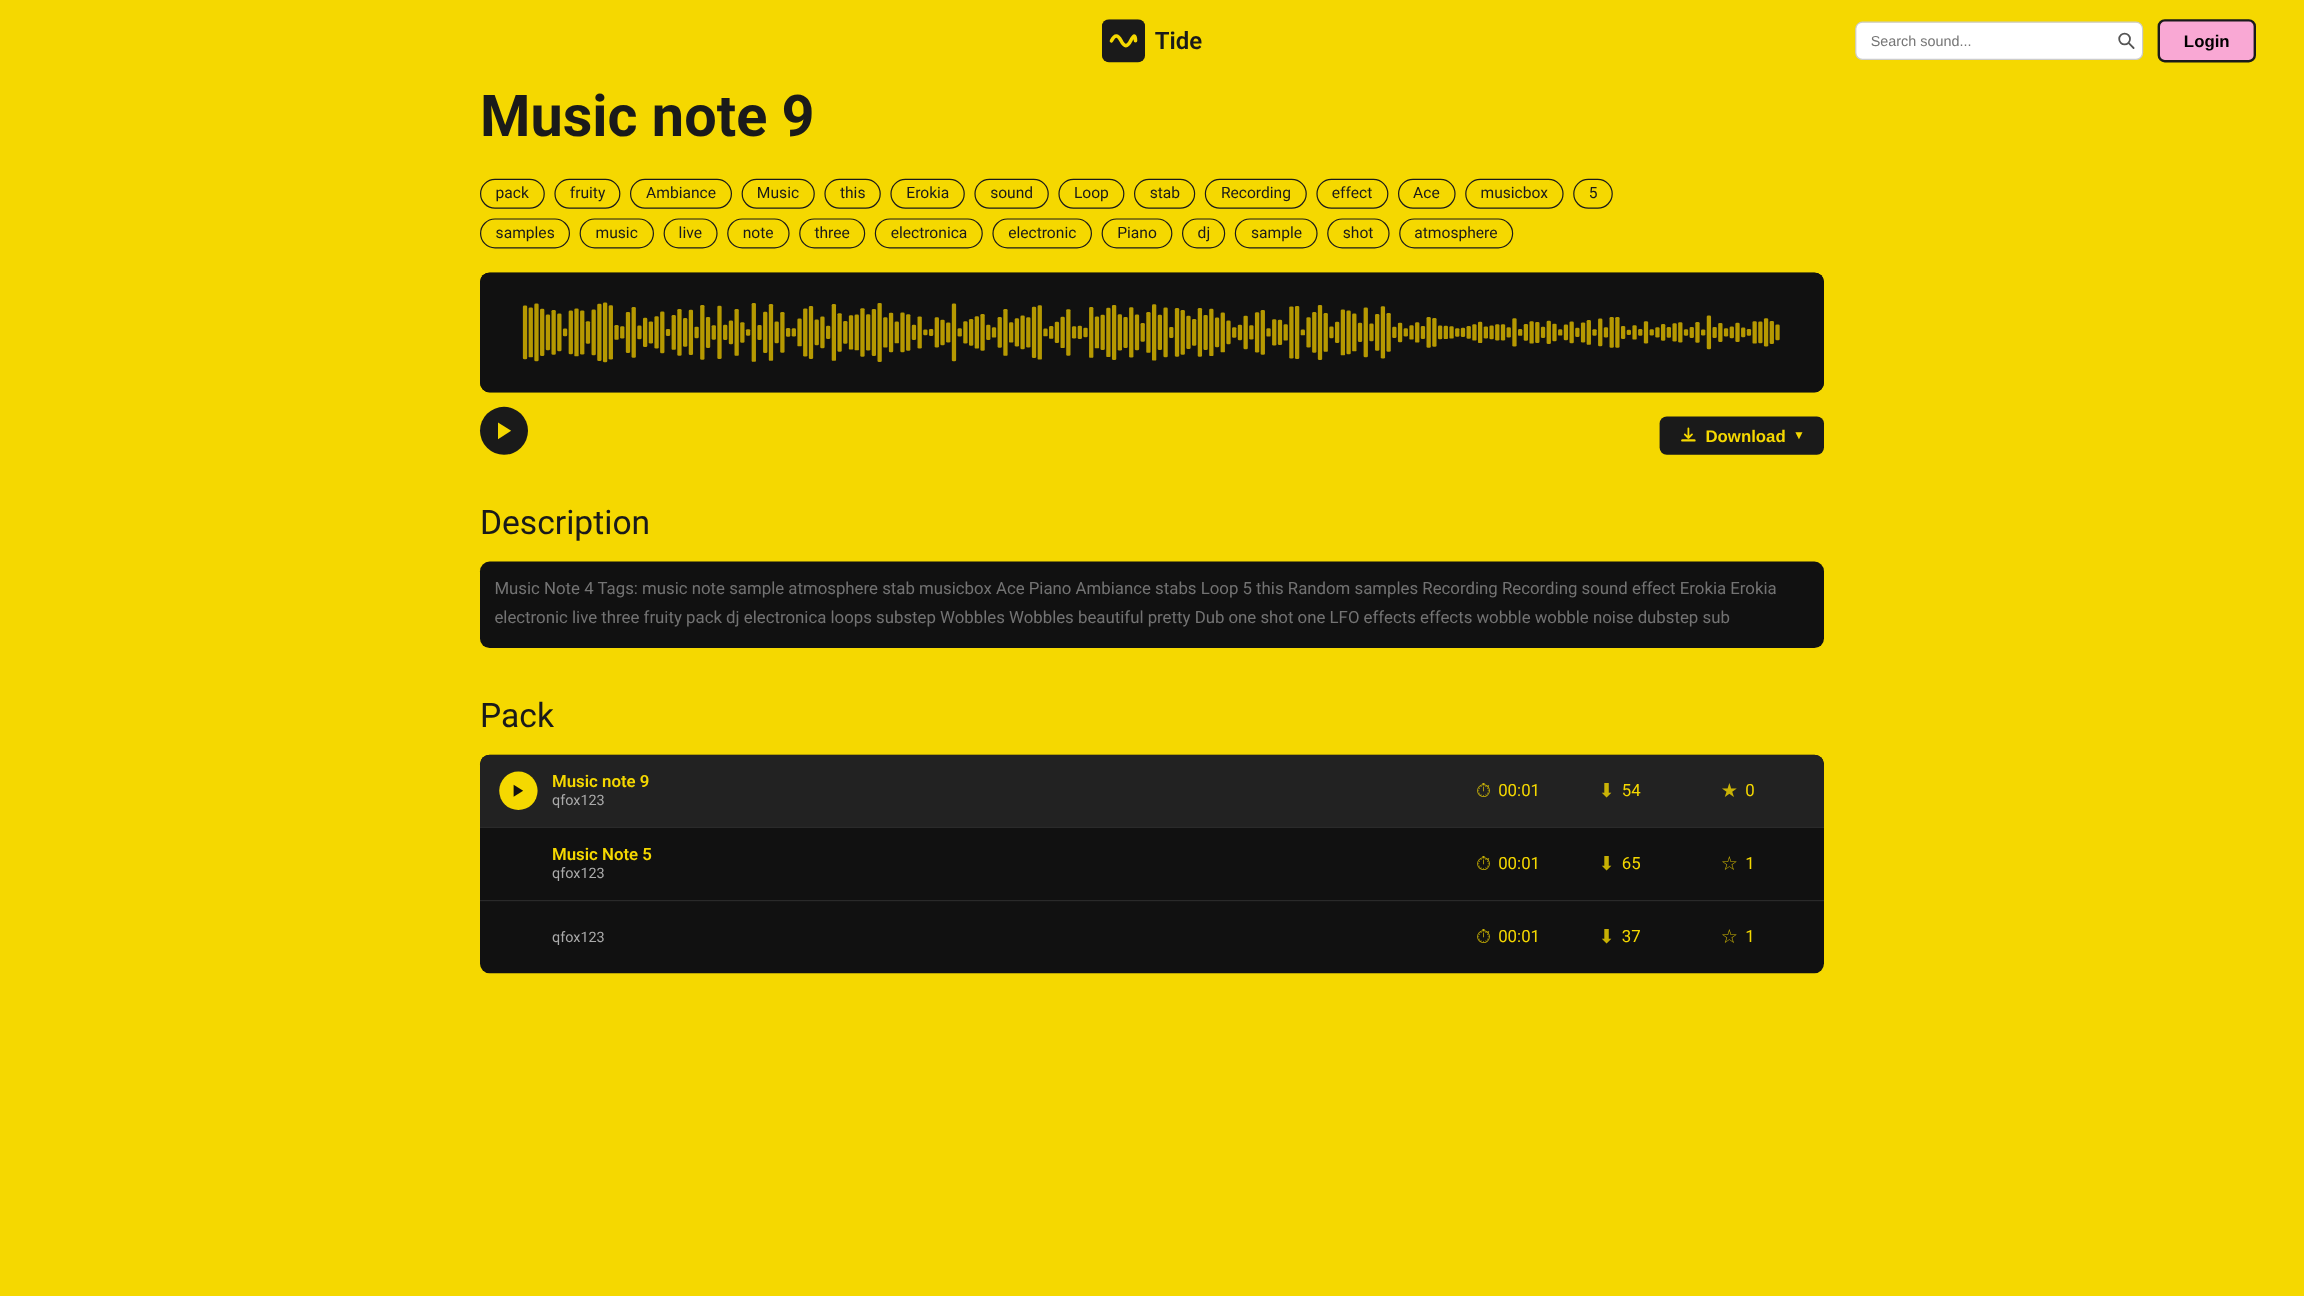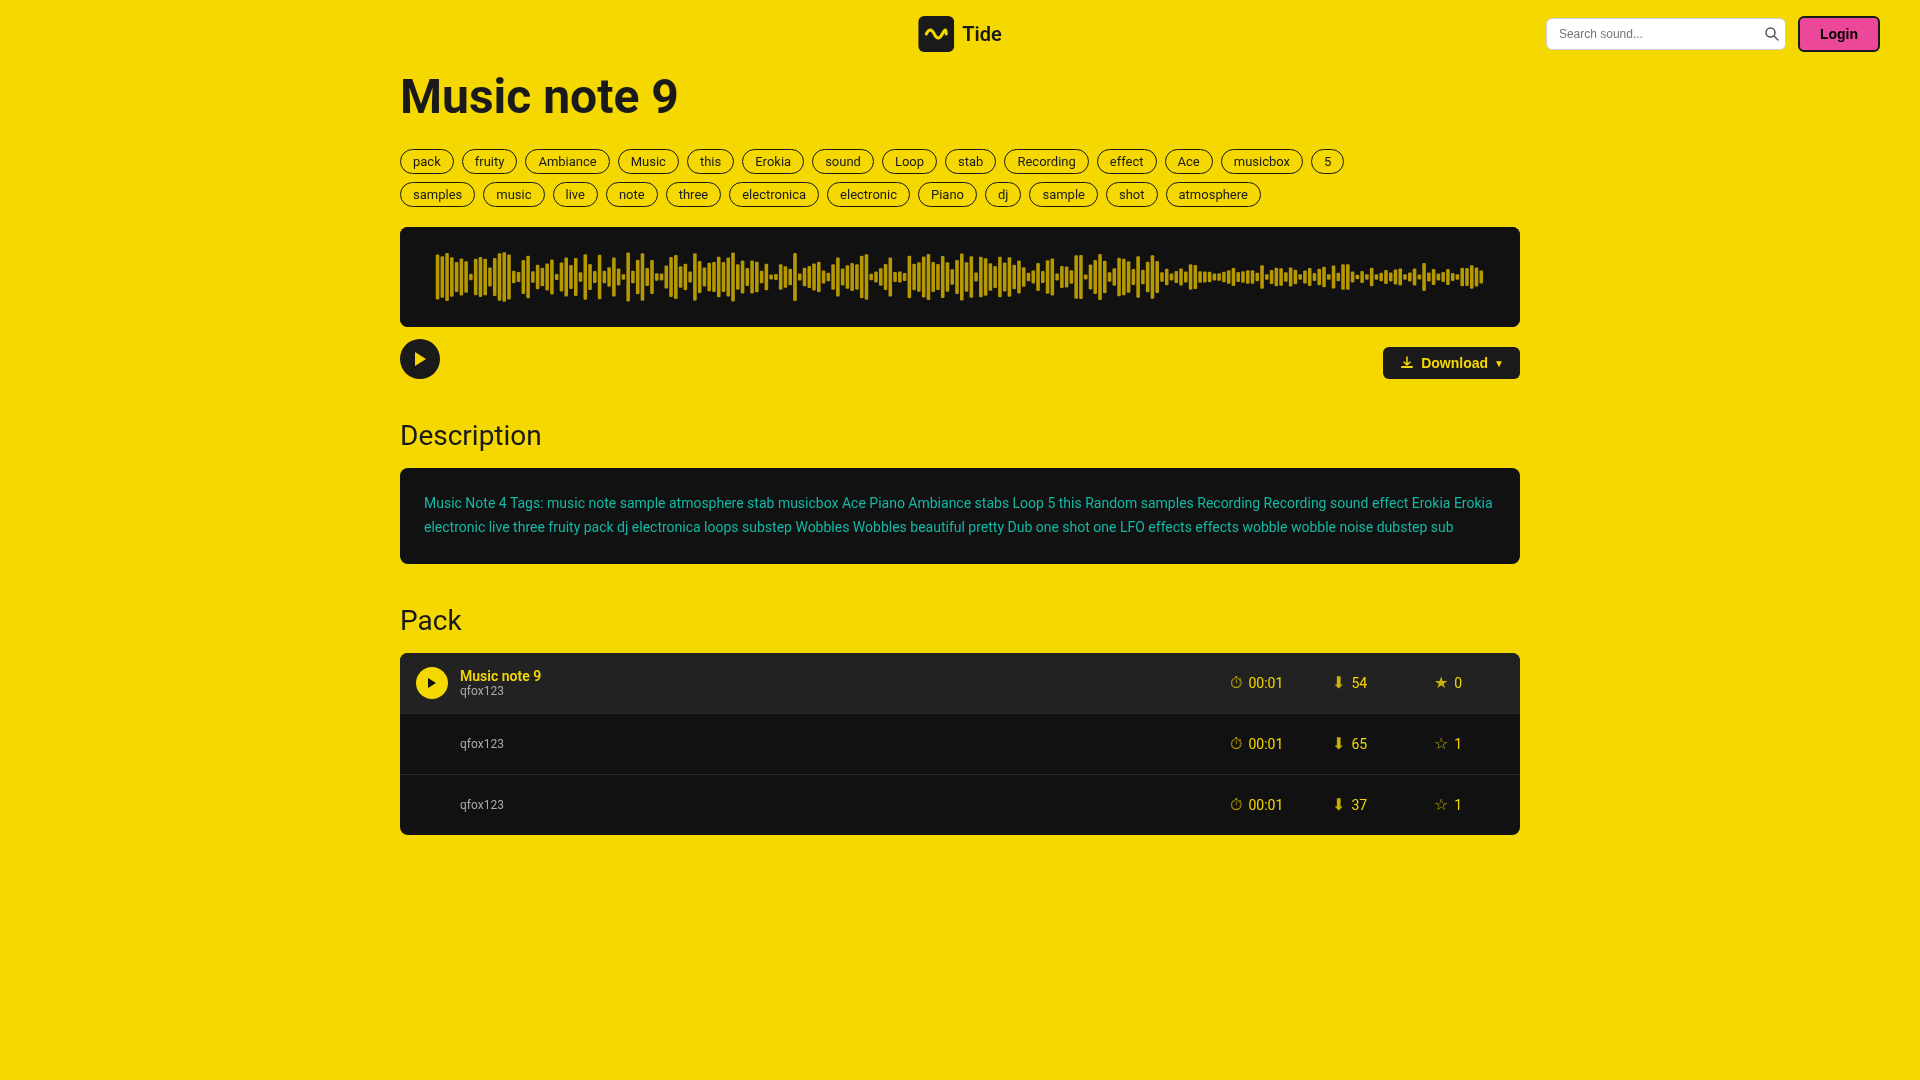--- a/index.html
+++ b/index.html
@@ -60,21 +60,21 @@
       right: 6px;
       background: none;
       border: none;
       cursor: pointer;
       color: #555;
       display: flex;
       align-items: center;
     }
     .login-btn {
       padding: 8px 20px;
-      background: #ec4899;
+      background: #f9a8d4;
       border: 2px solid #1a1a1a;
       border-radius: 6px;
       font-size: 14px;
       font-weight: 600;
       cursor: pointer;
     }
 
     
     .main {
       padding: 0 40px 40px 40px;
@@ -160,23 +160,23 @@
 
     
     .section-title {
       font-size: 28px;
       font-weight: 400;
       color: #1a1a1a;
       margin-bottom: 16px;
     }
     .description-box {
       background: #111;
-      color: #14b8a6;
+      color: #737373;
       border-radius: 8px;
-      padding: 24px;
+      padding: 12px;
       font-size: 14px;
       line-height: 1.7;
       margin-bottom: 40px;
     }
 
     
     .pack-table {
       border-radius: 8px;
       overflow: hidden;
       background: #111;
@@ -578,20 +578,21 @@
         </div>
         <div class="row-stat">
           <span class="stat-icon">★</span>
           <span>0</span>
         </div>
       </div>
     </div>
       <div class="pack-row">
       <div class="row-play-placeholder"></div>
       <div class="row-info">
+        <div class="row-name">Music Note 5</div>
         <div class="row-user">qfox123</div>
       </div>
       <div class="row-meta">
         <div class="row-stat">
           <span class="stat-icon">⏱</span>
           <span>00:01</span>
         </div>
         <div class="row-stat">
           <span class="stat-icon">⬇</span>
           <span>65</span>

